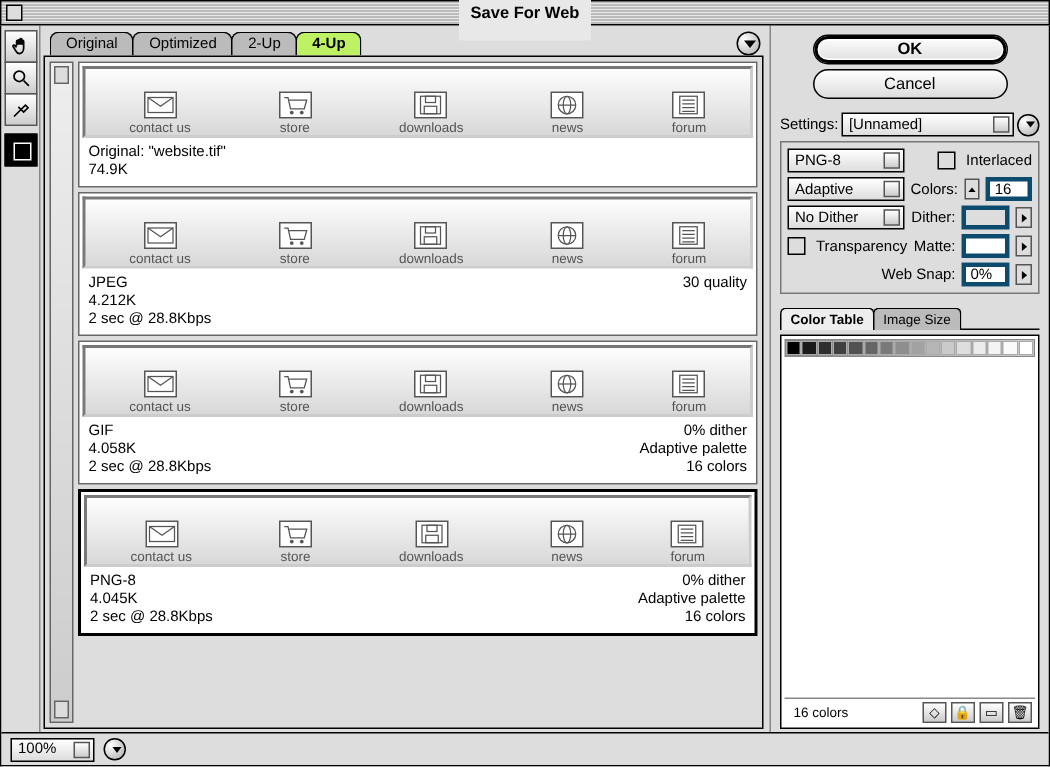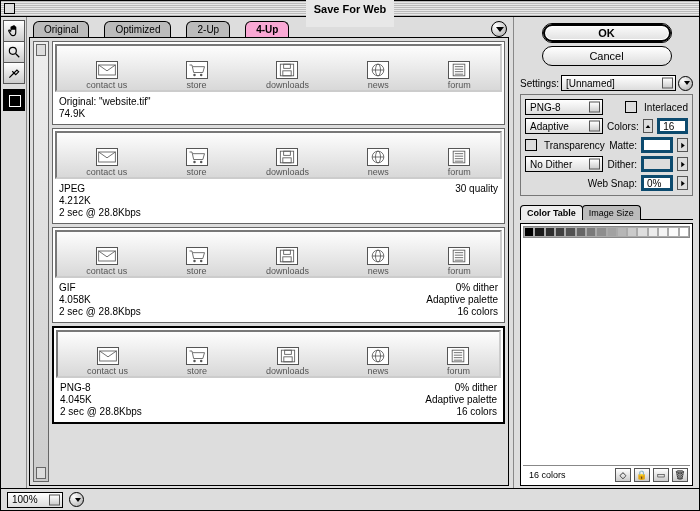--- a/index.html
+++ b/index.html
@@ -12,23 +12,23 @@
   .window-body { border:1px solid #000; border-top:none; height:494px; display:flex; flex-direction:column; background:#ddd; }
 
   
   .main { flex:1; display:flex; }
   .toolcol { width:26px; background:#ddd; border-right:1px solid #888; padding:3px 0; display:flex; flex-direction:column; align-items:center; gap:0; }
   .tool { width:22px; height:22px; border:1px solid #555; background:linear-gradient(#fff,#ccc); display:flex; align-items:center; justify-content:center; font-size:12px; cursor:pointer; margin-bottom:-1px;}
   .swatch { width:22px; height:22px; border:1px solid #000; background:#000; margin-top:6px;}
   .swatch::after{content:"";display:block;width:10px;height:10px;border:1px solid #fff;background:#000;margin:5px;}
 
   .center { flex:1; display:flex; flex-direction:column; padding:2px 0 0 2px; min-width:0;}
-  .tabs { display:flex; align-items:flex-end; height:18px; gap:16px; padding-left:4px; position:relative;justify-content:space-between;}
+  .tabs { display:flex; align-items:flex-end; height:18px; gap:0; padding-left:4px; position:relative;justify-content:space-between;}
   .tab { font-size:10px; padding:2px 10px; border:1px solid #000; border-bottom:none; background:#bbb; border-radius:6px 6px 0 0; margin-right:-1px; cursor:pointer;}
-  .tab.active { background:#f9a8d4; font-weight:bold;}
+  .tab.active { background:#bef264; font-weight:bold;}
   .tabs .popup { margin-left:auto; margin-right:6px; width:16px; height:16px; border:1px solid #000; border-radius:50%; background:radial-gradient(circle at 30% 30%,#fff,#aaa); display:flex; align-items:center; justify-content:center; cursor:pointer;}
   .tabs .popup::after{content:"";border-left:4px solid transparent;border-right:4px solid transparent;border-top:5px solid #000; transform:translateX(1px);}
   .previews { border:1px solid #000; margin:0 4px 2px 0; background:#ddd; padding:3px 3px 3px 22px; position:relative; flex:1; overflow:hidden;}
   .previews .vscroll{position:absolute; left:3px; top:3px; bottom:3px; width:16px; border:1px solid #666; background:linear-gradient(#eee,#ccc);}
   .previews .vscroll::before{content:"";position:absolute;top:2px;left:2px;right:2px;height:10px;border:1px solid #666;background:#ddd;}
   .previews .vscroll::after{content:"";position:absolute;bottom:2px;left:2px;right:2px;height:10px;border:1px solid #666;background:#ddd;}
 
   .pane { border:1px solid #666; background:#fff; margin-bottom:3px;}
   .pane.selected{border:2px solid #000;}
   .navimg { height:48px; background:linear-gradient(#fdfdfd,#d8d8d8); border:2px inset #ccc; margin:2px; display:flex; align-items:flex-end; justify-content:space-around;}
@@ -413,36 +413,36 @@
             </div>
           <span class="lblsm" style="margin-left:auto;">Colors:</span>
           <div class="arr">
               <span class="tri" style="transform:rotate(180deg) scale(0.6);"></span>
             </div>
           <div class="fld">
               <span>16</span>
             </div>
         </div>
         <div class="set-row">
+          <div class="sel">
+              <span>No Dither</span>
+            </div>
+          <span class="lblsm" style="margin-left:auto;">Dither:</span>
+          <div class="fld" style="background:#ddd;">
+              <span></span>
+            </div>
+          <div class="arr">
+              <span class="tri" style="transform:rotate(-90deg) scale(0.7);"></span>
+            </div>
+        </div>
+        <div class="set-row">
           <span class="chk off" style="background:#ddd;"></span>
           <span class="lblsm">Transparency</span>
           <span class="lblsm" style="margin-left:auto;">Matte:</span>
           <div class="fld" style="background:#fff;">
-              <span></span>
-            </div>
-          <div class="arr">
-              <span class="tri" style="transform:rotate(-90deg) scale(0.7);"></span>
-            </div>
-        </div>
-        <div class="set-row">
-          <div class="sel">
-              <span>No Dither</span>
-            </div>
-          <span class="lblsm" style="margin-left:auto;">Dither:</span>
-          <div class="fld" style="background:#ddd;">
               <span></span>
             </div>
           <div class="arr">
               <span class="tri" style="transform:rotate(-90deg) scale(0.7);"></span>
             </div>
         </div>
         <div class="set-row">
           <span class="grow"></span>
           <span class="lblsm">Web Snap:</span>
           <div class="fld">

